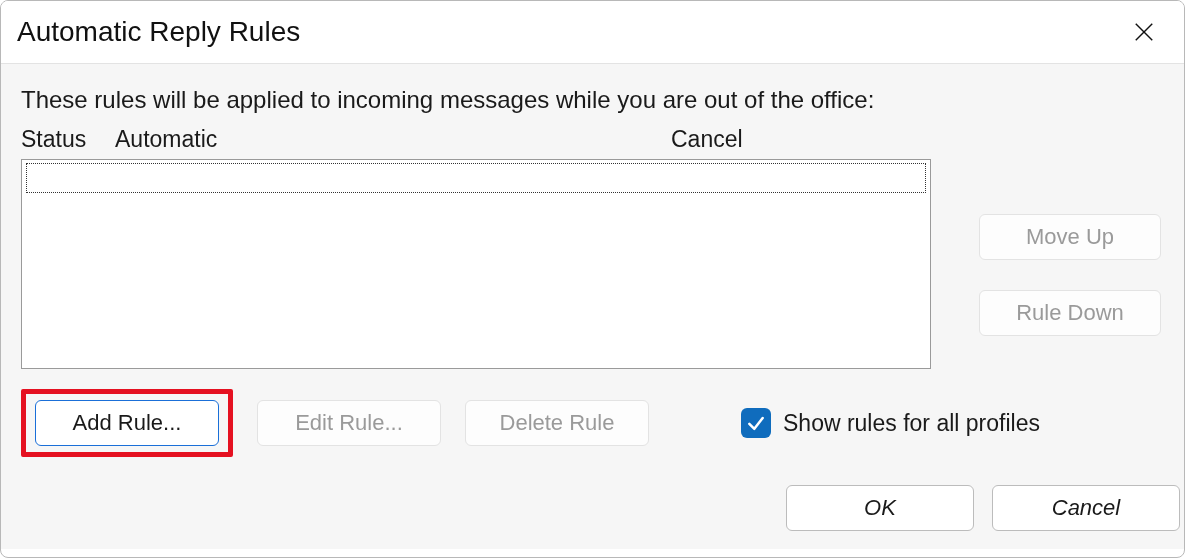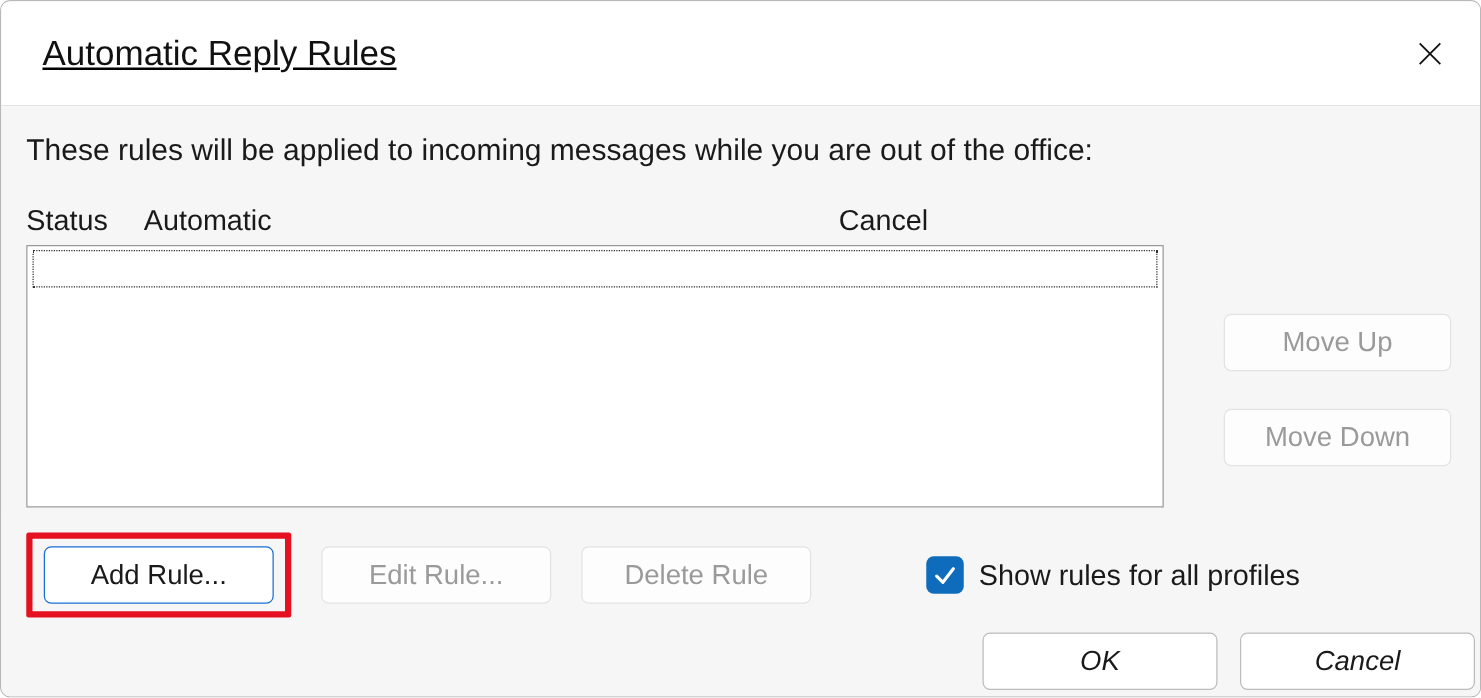--- a/index.html
+++ b/index.html
@@ -12,27 +12,26 @@
   }
   .window {
     width: 1185px; height: 558px;
     border: 1px solid #b8b8b8;
     border-radius: 8px;
     overflow: hidden;
     background: #ffffff;
     position: relative;
   }
   .titlebar {
-    height: 84px;
+    height: 63px;
     background: #ffffff;
     border-bottom: 1px solid #e3e3e3;
     display: flex;
     align-items: center;
-    padding: 0 20px 0 33px;
-    text-decoration: underline;
+    padding: 0 20px 0 16px;
   }
   .titlebar .title {
     font-size: 28px;
     font-weight: 400;
     color: #111;
     flex: 1;
   }
   .close-btn {
     width: 40px; height: 40px;
     display: flex; align-items: center; justify-content: center;
@@ -41,21 +40,21 @@
   .close-btn svg { width: 22px; height: 22px; }
   .body {
     background: #f6f6f6;
     height: calc(558px - 73px);
     padding: 22px 20px 20px 20px;
     position: relative;
   }
   .intro {
     font-size: 24px;
     color: #1a1a1a;
-    margin-bottom: 28px;
+    margin-bottom: 12px;
   }
   .list-area {
     display: flex;
     align-items: center;
     gap: 48px;
   }
   .list-col {
     flex: 0 0 910px;
   }
   .headers {
@@ -178,21 +177,21 @@
           <div class="hdr-status">Status</div>
           <div class="hdr-conditions">Automatic</div>
           <div class="hdr-actions">Cancel</div>
         </div>
         <div class="rules-box">
           <div class="rules-row"></div>
         </div>
       </div>
       <div class="side-btns">
         <div class="dlg-btn disabled">Move Up</div>
-        <div class="dlg-btn disabled">Move Down</div>
+        <div class="dlg-btn disabled">Rule Down</div>
       </div>
     </div>
 
     <div class="row2">
       <div class="highlight-box">
         <div class="dlg-btn primary-outline">Add Rule...</div>
       </div>
       <div class="dlg-btn disabled">Edit Rule...</div>
       <div class="dlg-btn disabled">Delete Rule</div>
 

